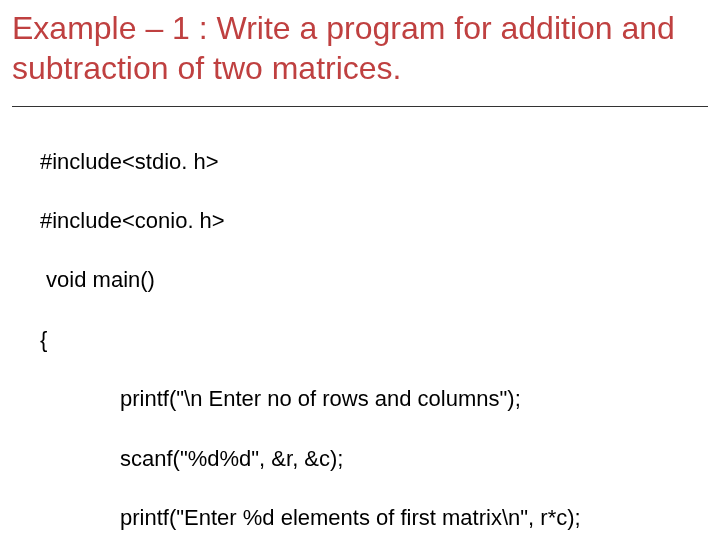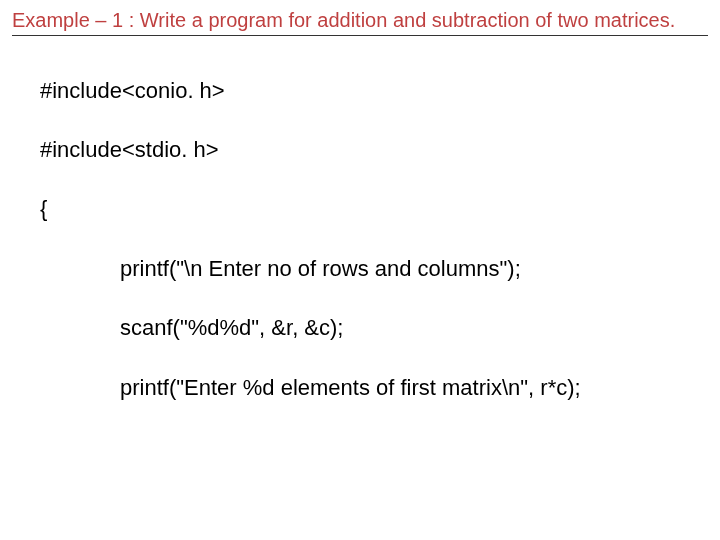--- a/index.html
+++ b/index.html
@@ -8,46 +8,47 @@
     height: 540px;
     background: #ffffff;
     font-family: Arial, Helvetica, sans-serif;
     overflow: hidden;
   }
   .slide {
     padding: 8px 12px 12px 12px;
   }
   .heading {
     color: #bf4040;
-    font-size: 20px;
+    font-size: 32px;
     line-height: 1.25;
     font-weight: 400;
     border-bottom: 1px solid #333;
-    padding-bottom: 2px;
+    padding-bottom: 18px;
     margin-bottom: 10px;
   }
   .code-area {
     margin-left: 28px;
     font-size: 22px;
     line-height: 1.35;
     color: #000;
     font-family: Arial, Helvetica, sans-serif;
     white-space: pre;
   }
   .outer { margin-left: 0; }
   .inner { margin-left: 80px; }
 </style>
 </head>
 <body>
 
 <div class="slide">
   <div class="heading">Example – 1 : Write a program for addition and subtraction of two matrices.</div>
   <div class="code-area">
+<div class="outer">#include&lt;stdio. h&gt;</div>
 <div class="outer">#include&lt;conio. h&gt;</div>
-<div class="outer">#include&lt;stdio. h&gt;</div>
+<div class="outer"> void main()</div>
 <div class="outer">{</div>
 <div class="inner">printf("\n Enter no of rows and columns");</div>
 <div class="inner">scanf("%d%d", &amp;r, &amp;c);</div>
 <div class="inner">printf("Enter %d elements of first matrix\n", r*c);</div>
 
 
 
 
   </div>
 </div>

